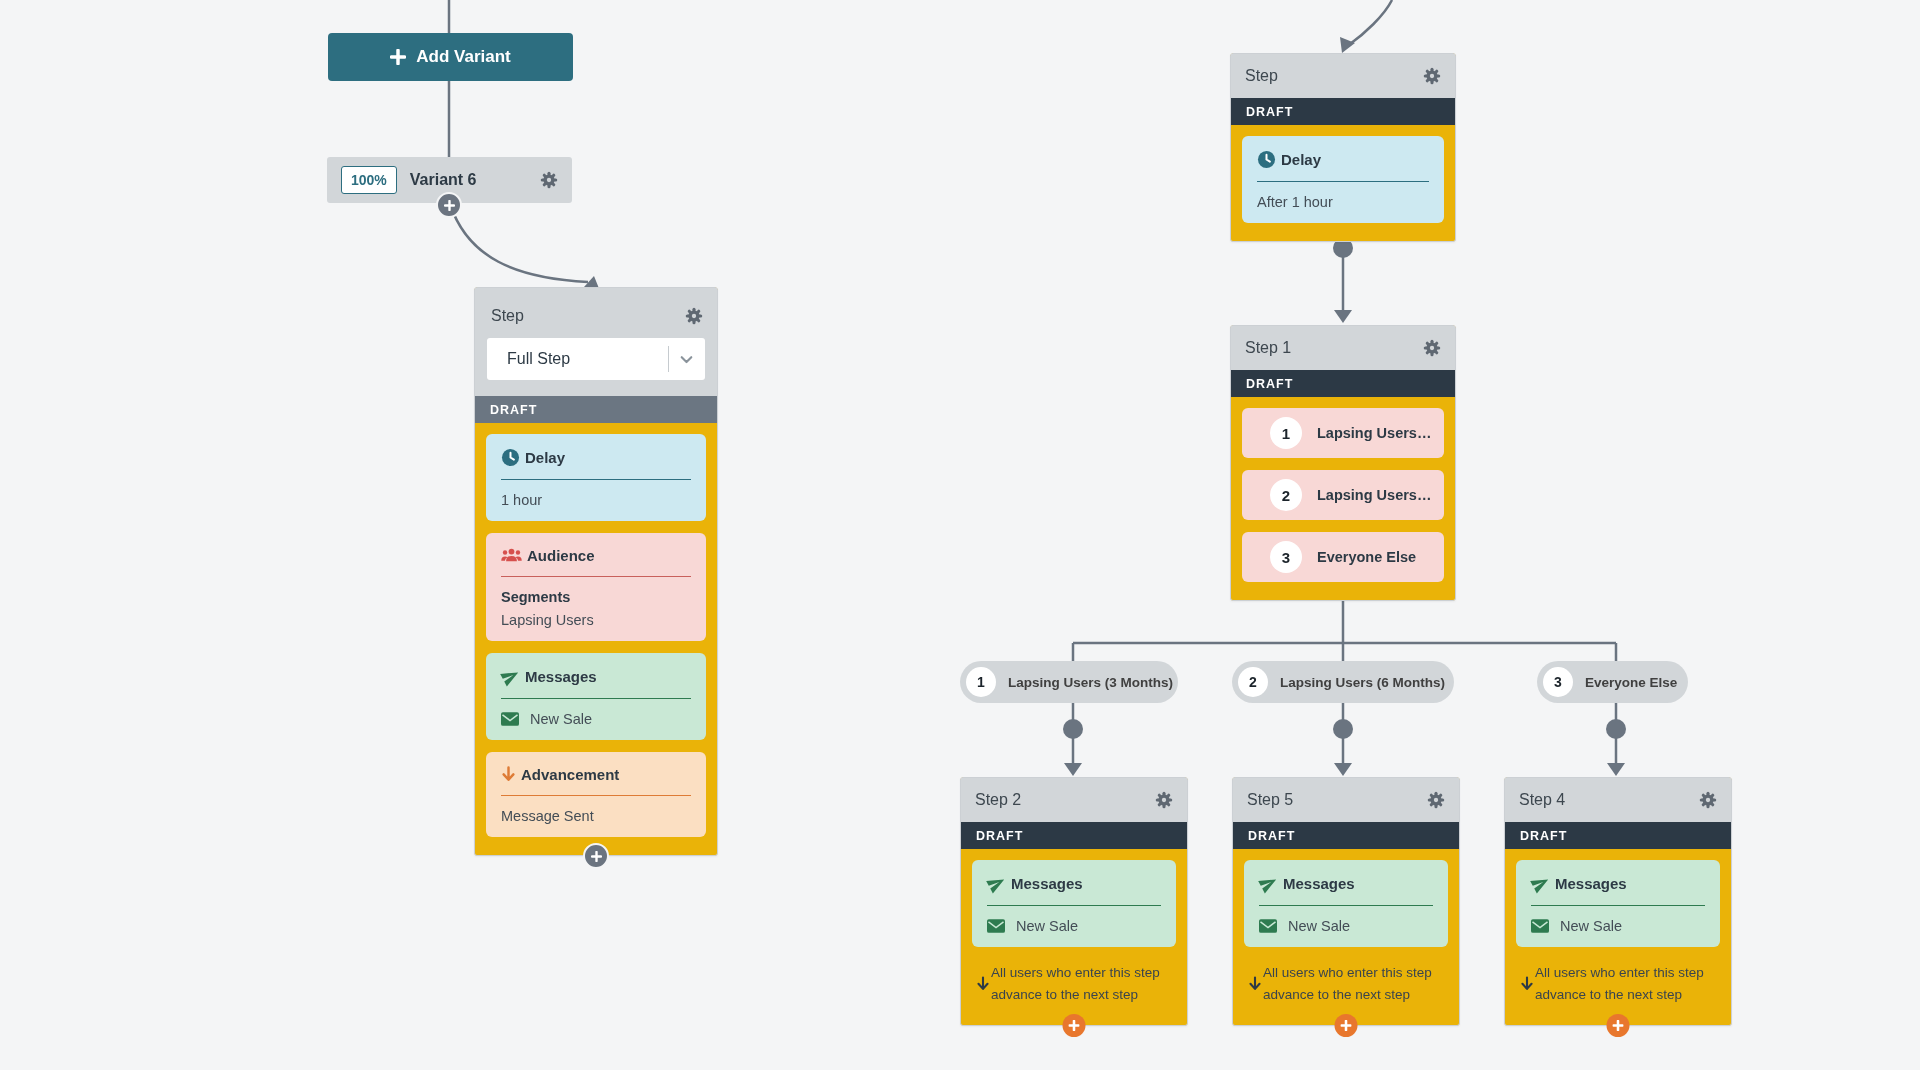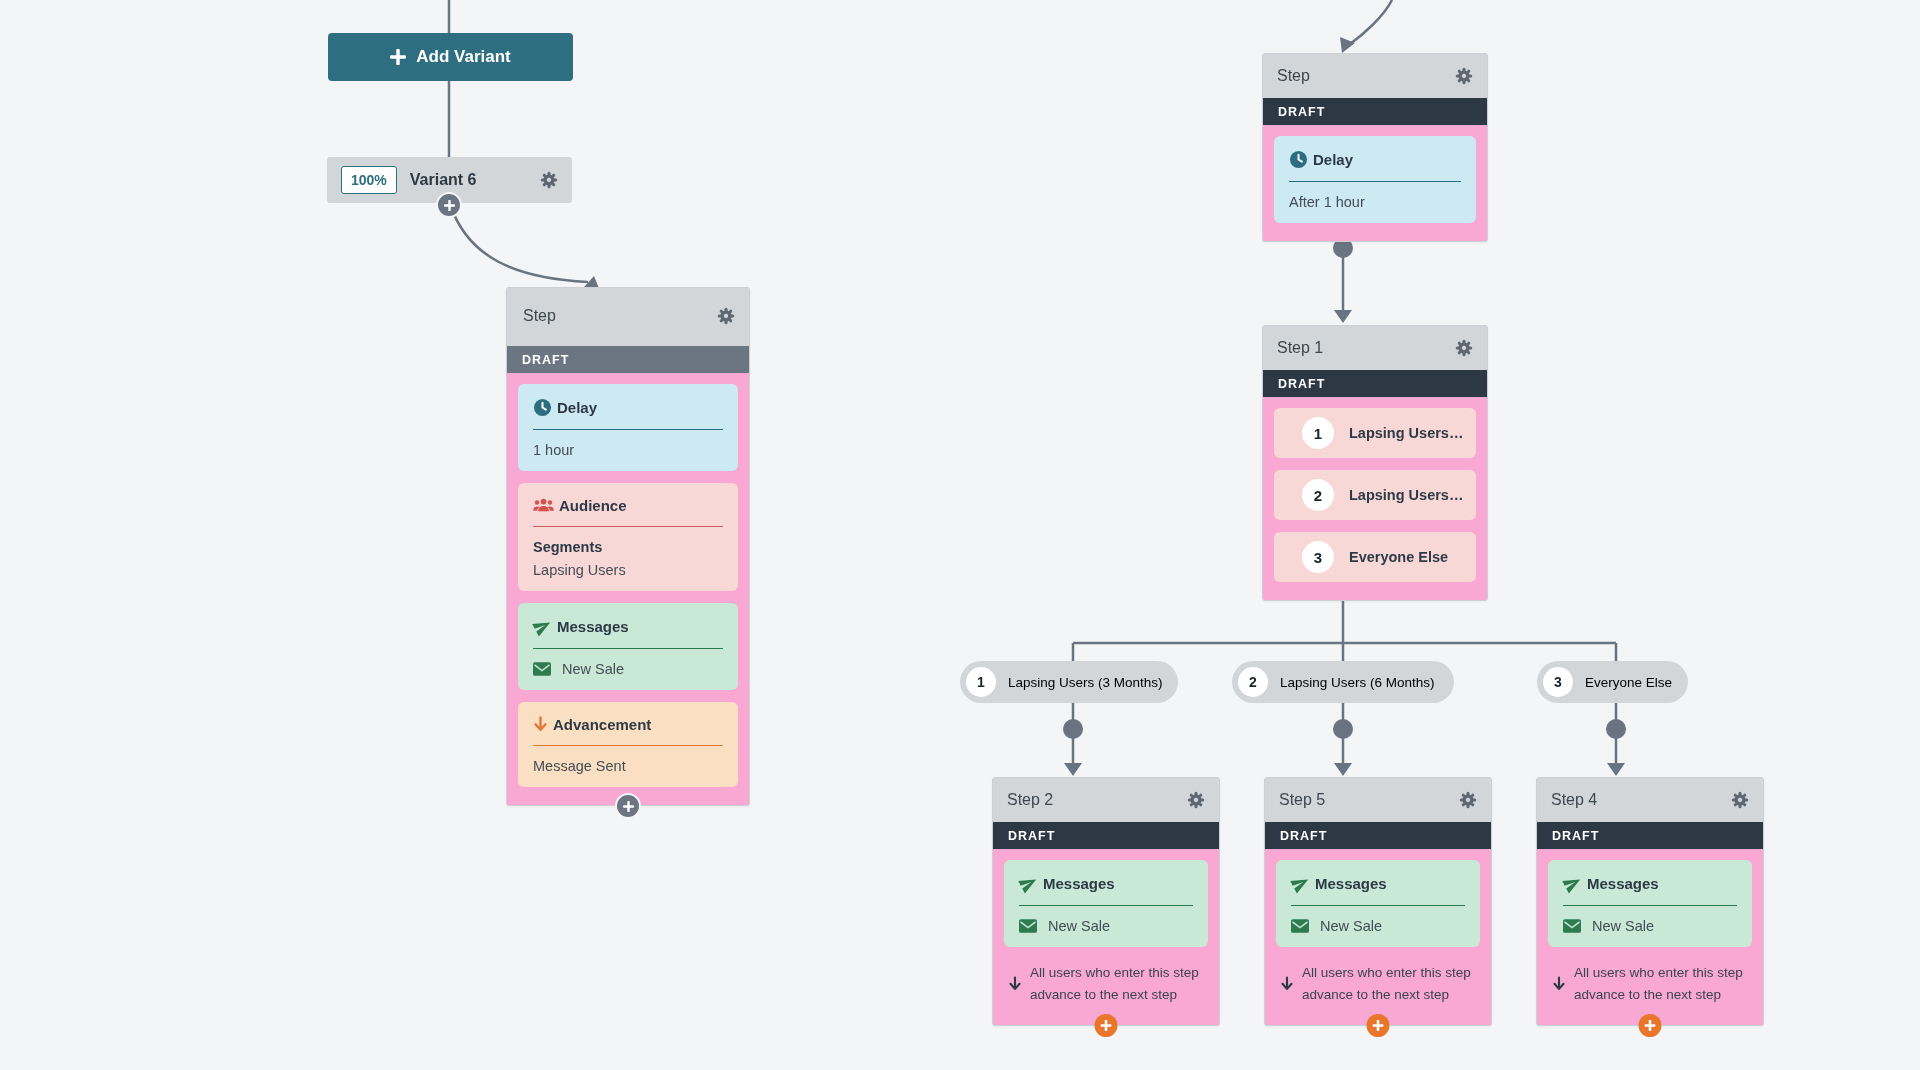--- a/index.html
+++ b/index.html
@@ -30,23 +30,22 @@
   }
   .percent-badge {
     background: #fff; border: 1px solid #2d6e80; border-radius: 3px;
     color: #2d6e80; font-weight: bold; font-size: 14px;
     padding: 6px 9px; line-height: 1;
   }
   .variant-name { font-weight: bold; font-size: 16px; color: #2d3a45; flex: 1; }
 
   
   .card {
-    background: #f9a8d4; border: 1px solid #ccd0d4; border-radius: 3px;
+    background: #eab308; border: 1px solid #ccd0d4; border-radius: 3px;
     box-shadow: 0 1px 2px rgba(45,58,69,0.06);
-    margin-left: 32px;
   }
   .card-header {
     background: #d2d6d9; display: flex; align-items: center;
     justify-content: space-between; padding: 0 14px; height: 44px;
   }
   .card-title { font-size: 16px; color: #3d474f; }
   .tall-header { background: #d2d6d9; padding: 12px 12px 16px; }
   .tall-header .title-row {
     display: flex; align-items: center; justify-content: space-between;
     padding: 2px 2px 0 4px; height: 30px;
@@ -92,24 +91,24 @@
     font-weight: bold; font-size: 15px; color: #1c242b; flex-shrink: 0;
   }
   .audience-row .row-label { font-weight: bold; font-size: 14.5px; color: #2d3a45; }
 
   
   .pill {
     background: #d2d6d9; border-radius: 21px; height: 42px;
     display: flex; align-items: center; gap: 12px; padding: 0 16px 0 6px;
   }
   .pill .num-circle { width: 30px; height: 30px; font-size: 14px; }
-  .pill .pill-label { font-weight: normal; font-size: 13.5px; color: #000000; white-space: nowrap; text-align: center; }
-
-  
-  .advance-note { display: flex; gap: 8px; padding: 2px 4px 0; }
+  .pill .pill-label { font-weight: bold; font-size: 13.5px; color: #404040; white-space: nowrap; text-align: center; }
+
+  
+  .advance-note { display: flex; gap: 1px; padding: 2px 4px 0; }
   .advance-note .note-text { font-size: 13.5px; line-height: 1.65; color: #3a444d; width: 182px; }
 
   
   .plus-circle {
     position: absolute; border-radius: 50%;
     display: flex; align-items: center; justify-content: center; cursor: pointer;
     z-index: 2;
   }
   .plus-gray { background: #6b7480; width: 26px; height: 26px; border: 2px solid #f4f5f6; }
   .plus-orange { background: #e8772d; width: 23px; height: 23px; }
@@ -201,20 +200,29 @@
               <line x1="10" y1="2.5" x2="10" y2="17.5"></line>
                 <line x1="2.5" y1="10" x2="17.5" y2="10"></line>
               <line x1="4.7" y1="4.7" x2="15.3" y2="15.3"></line>
                 <line x1="15.3" y1="4.7" x2="4.7" y2="15.3"></line>
             </g>
             <circle cx="10" cy="10" r="6.2" fill="#5f6872"></circle>
               <circle cx="10" cy="10" r="2.4" fill="#d2d6d9"></circle>
           </svg>
         </span>
       </div>
+      <div class="dropdown">
+        <span class="dd-value">Full Step</span>
+        <span class="dd-divider"></span>
+        <span class="icon">
+          <svg width="17" height="17" viewBox="0 0 16 16">
+              <path d="M3.5 5.8 L8 10.4 L12.5 5.8" stroke="#8a939b" fill="none" stroke-width="2" stroke-linecap="round" stroke-linejoin="round"></path>
+            </svg>
+        </span>
+      </div>
     </div>
     <div class="draft-bar draft-gray">DRAFT</div>
     <div class="card-body">
       <div class="block blk-delay">
         <div class="block-head">
           <span class="icon">
             <svg width="19" height="19" viewBox="0 0 20 20">
                 <circle cx="10" cy="10" r="9" fill="#2c6e80"></circle>
                 <path d="M10 5 V10 L13.6 12.2" stroke="#fff" stroke-width="2.1" fill="none" stroke-linecap="round"></path>
               </svg>

